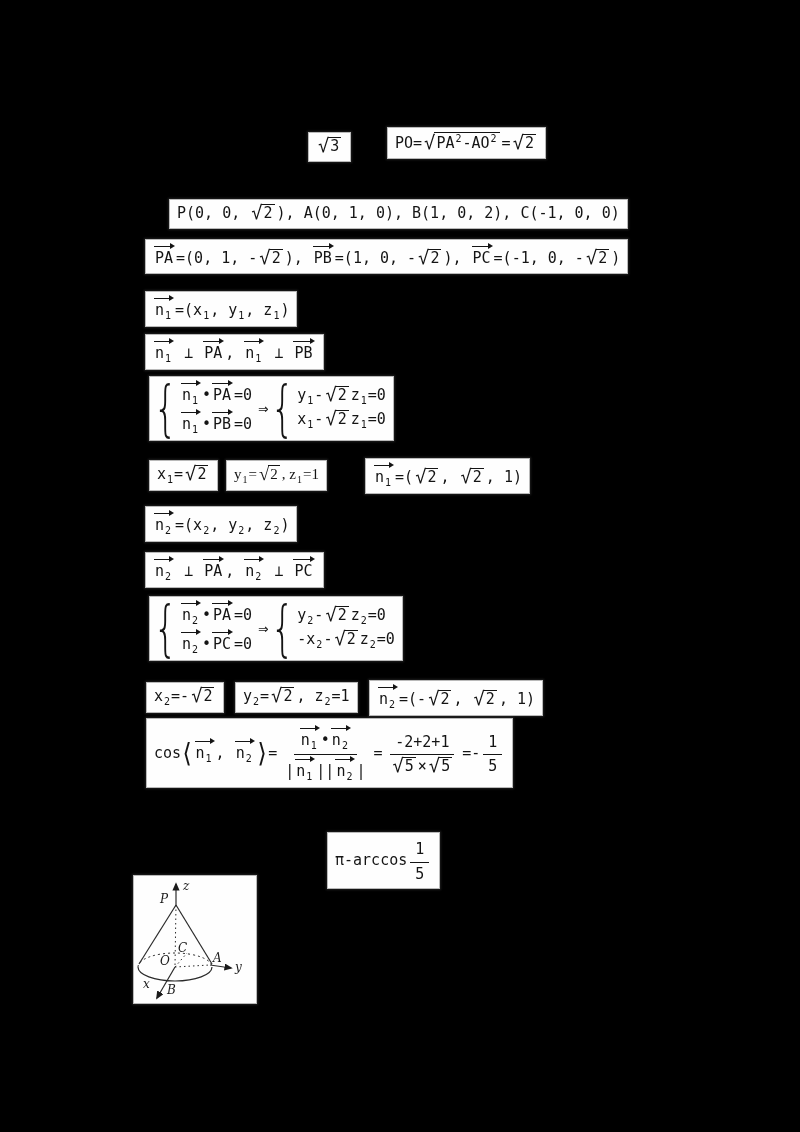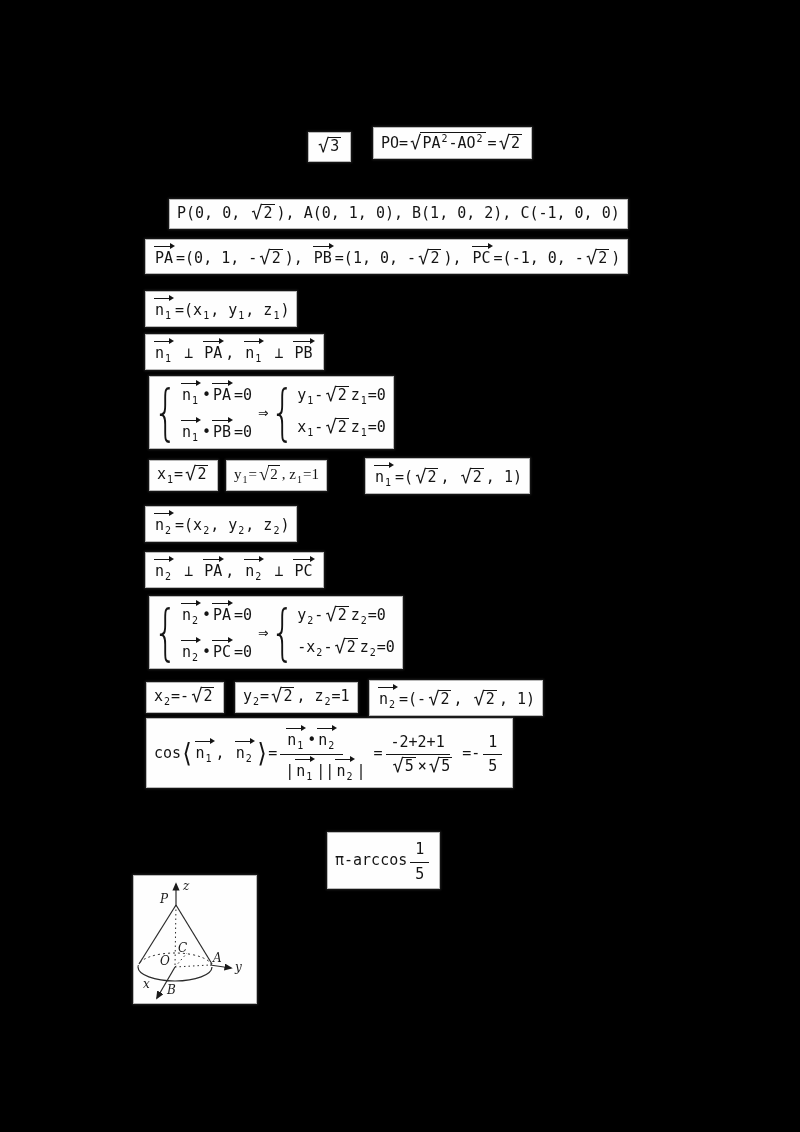--- a/index.html
+++ b/index.html
@@ -18,39 +18,39 @@
   .imp{display:inline-block;vertical-align:middle;font-size:17px;margin:0 6px;}
   .sb{font-size:10px;vertical-align:-4px;margin:0 1px;}
   .sp{font-size:10px;vertical-align:6px;margin:0 1px;}
   .sq{display:inline-block;white-space:nowrap;margin:0 2px;}
   .sq .rad{font-size:1.25em;line-height:1;letter-spacing:-1px;vertical-align:-1px;}
   .sq .bar{display:inline-block;border-top:1.4px solid #141414;padding:0 2px;line-height:1.15;}
   .vc{position:relative;display:inline-block;margin:1px 3px 0 2px;padding-top:4px;}
   .vc .ln{position:absolute;top:1px;left:-1px;right:2px;height:0;border-top:1.3px solid #141414;}
   .vc .ah{position:absolute;top:-2px;right:-2px;width:0;height:0;
           border-left:5px solid #141414;border-top:3px solid transparent;border-bottom:3px solid transparent;}
-  .fr{display:inline-flex;flex-direction:column;align-items:flex-start;vertical-align:middle;margin:0 3px;}
+  .fr{display:inline-flex;flex-direction:column;align-items:center;vertical-align:middle;margin:0 3px;}
   .fr .num{border-bottom:1.4px solid #141414;padding:3px 5px 2px;}
   .fr .den{padding:2px 5px 0;}
   .cs{display:inline-flex;align-items:center;vertical-align:middle;}
   .cs .brace{font-size:58px;font-weight:300;line-height:.9;transform:scale(.65,1.05);
              margin:0 -8px 0 -10px;font-family:"DejaVu Sans",sans-serif;}
-  .cs .rows{display:inline-flex;flex-direction:column;gap:11px;align-items:flex-start;padding-left:4px;}
+  .cs .rows{display:inline-flex;flex-direction:column;gap:3px;align-items:flex-start;padding-left:4px;}
   .cs .row{display:inline-block;}
   .figure{padding:0;width:122px;height:127px;}
   .figure svg{display:block;}
   .figure text{font-family:"DejaVu Serif",serif;font-style:italic;font-size:12px;fill:#1a1a1a;}
 </style>
 </head>
 <body>
 
 <div class="canvas">
   <div id="lines-root">
       <div class="box" style="left: 309px; top: 133px;"><span class="sq"><span class="rad">√</span><span class="bar"><span class="t">3</span></span></span></div>
-      <div class="box" style="left: 374px; top: 128px;"><span class="t">PO=</span><span class="sq"><span class="rad">√</span><span class="bar"><span class="t">PA</span><span class="sp">2</span><span class="t">-AO</span><span class="sp">2</span></span></span><span class="t">=</span><span class="sq"><span class="rad">√</span><span class="bar"><span class="t">2</span></span></span></div>
+      <div class="box" style="left: 388px; top: 128px;"><span class="t">PO=</span><span class="sq"><span class="rad">√</span><span class="bar"><span class="t">PA</span><span class="sp">2</span><span class="t">-AO</span><span class="sp">2</span></span></span><span class="t">=</span><span class="sq"><span class="rad">√</span><span class="bar"><span class="t">2</span></span></span></div>
       <div class="box" style="left: 170px; top: 200px;"><span class="t">P(0, 0, </span><span class="sq"><span class="rad">√</span><span class="bar"><span class="t">2</span></span></span><span class="t">), A(0, 1, 0), B(1, 0, 2), C(-1, 0, 0)</span></div>
       <div class="box" style="left: 146px; top: 240px;"><span class="vc"><span class="bd"><span class="t">PA</span></span><span class="ln"></span><span class="ah"></span></span><span class="t">=(0, 1, -</span><span class="sq"><span class="rad">√</span><span class="bar"><span class="t">2</span></span></span><span class="t">), </span><span class="vc"><span class="bd"><span class="t">PB</span></span><span class="ln"></span><span class="ah"></span></span><span class="t">=(1, 0, -</span><span class="sq"><span class="rad">√</span><span class="bar"><span class="t">2</span></span></span><span class="t">), </span><span class="vc"><span class="bd"><span class="t">PC</span></span><span class="ln"></span><span class="ah"></span></span><span class="t">=(-1, 0, -</span><span class="sq"><span class="rad">√</span><span class="bar"><span class="t">2</span></span></span><span class="t">)</span></div>
       <div class="box" style="left: 146px; top: 292px;"><span class="vc"><span class="bd"><span class="t">n</span><span class="sb">1</span></span><span class="ln"></span><span class="ah"></span></span><span class="t">=(x</span><span class="sb">1</span><span class="t">, y</span><span class="sb">1</span><span class="t">, z</span><span class="sb">1</span><span class="t">)</span></div>
       <div class="box" style="left: 146px; top: 335px;"><span class="vc"><span class="bd"><span class="t">n</span><span class="sb">1</span></span><span class="ln"></span><span class="ah"></span></span><span class="t"> ⊥ </span><span class="vc"><span class="bd"><span class="t">PA</span></span><span class="ln"></span><span class="ah"></span></span><span class="t">, </span><span class="vc"><span class="bd"><span class="t">n</span><span class="sb">1</span></span><span class="ln"></span><span class="ah"></span></span><span class="t"> ⊥ </span><span class="vc"><span class="bd"><span class="t">PB</span></span><span class="ln"></span><span class="ah"></span></span></div>
       <div class="box" style="left: 150px; top: 377px;"><span class="cs">
           <span class="brace">{</span>
           <span class="rows">
             <span class="row"><span class="vc"><span class="bd"><span class="t">n</span><span class="sb">1</span></span><span class="ln"></span><span class="ah"></span></span><span class="t">•</span><span class="vc"><span class="bd"><span class="t">PA</span></span><span class="ln"></span><span class="ah"></span></span><span class="t">=0</span></span>
             <span class="row"><span class="vc"><span class="bd"><span class="t">n</span><span class="sb">1</span></span><span class="ln"></span><span class="ah"></span></span><span class="t">•</span><span class="vc"><span class="bd"><span class="t">PB</span></span><span class="ln"></span><span class="ah"></span></span><span class="t">=0</span></span>
           </span>

